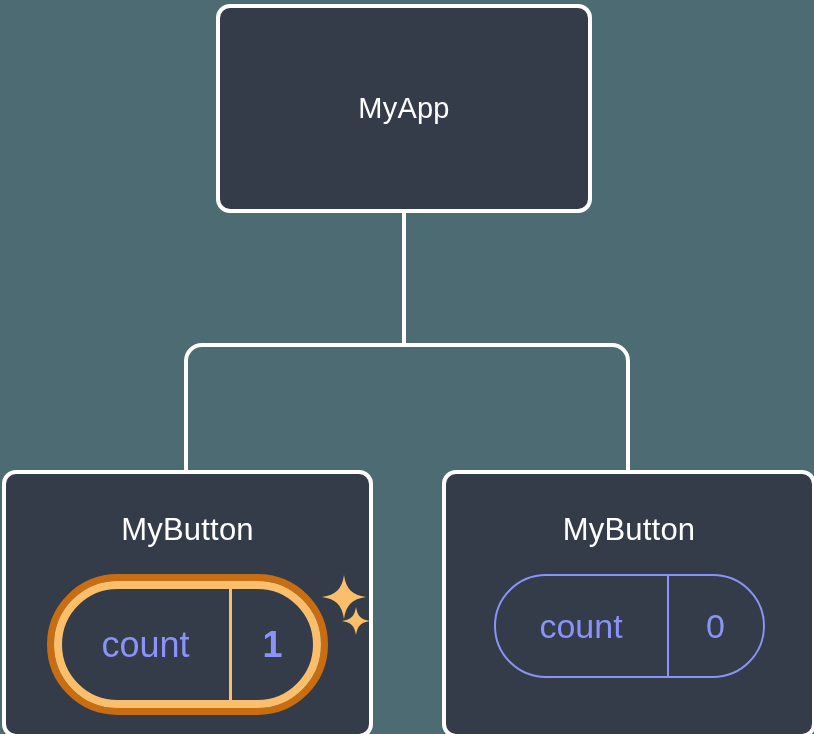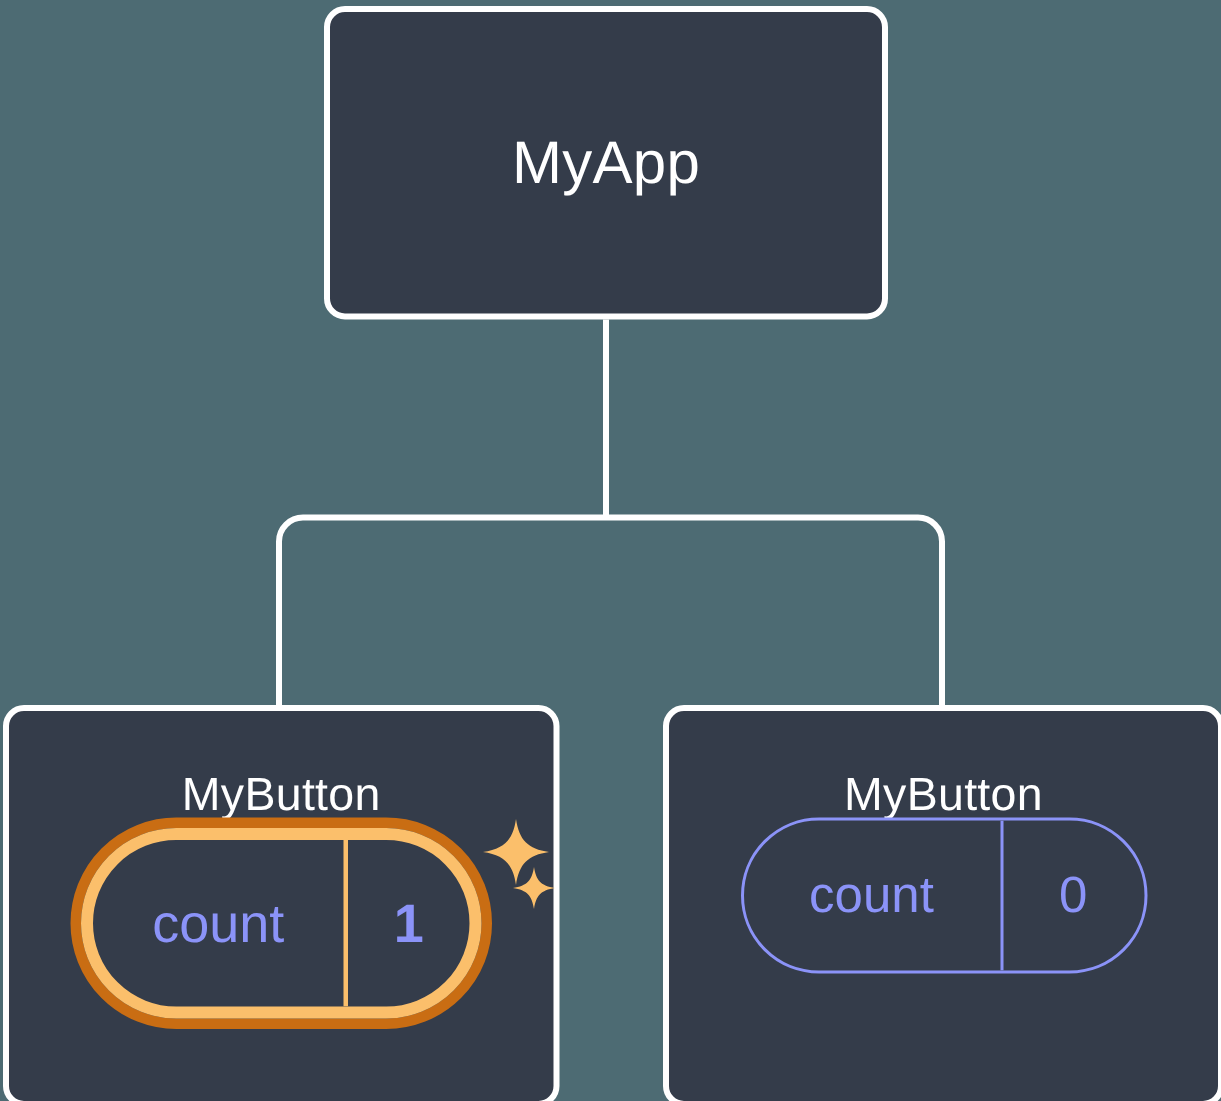--- a/index.html
+++ b/index.html
@@ -62,26 +62,27 @@
 
   .node-title {
     color: #ffffff;
     font-size: 31px;
     font-weight: 400;
     letter-spacing: 0.2px;
     line-height: 1;
     white-space: nowrap;
   }
   .node-root .node-title {
-    font-size: 40px;
+    font-size: 29px;
   }
 
   
   .state-wrap {
     position: relative;
+    margin-top: 29px;
   }
   .state-pill {
     position: relative;
     box-sizing: border-box;
     display: flex;
     align-items: stretch;
     background: #343c4a;
     border-radius: 999px;
     overflow: hidden;
   }

